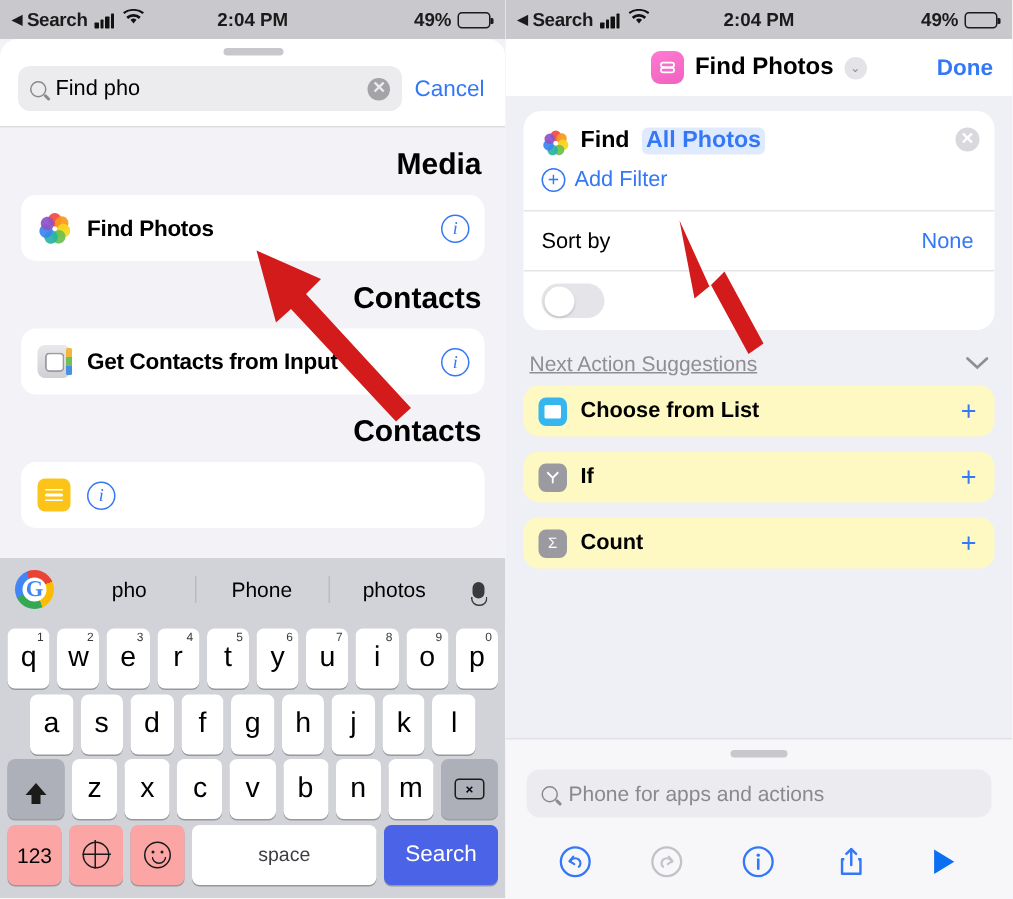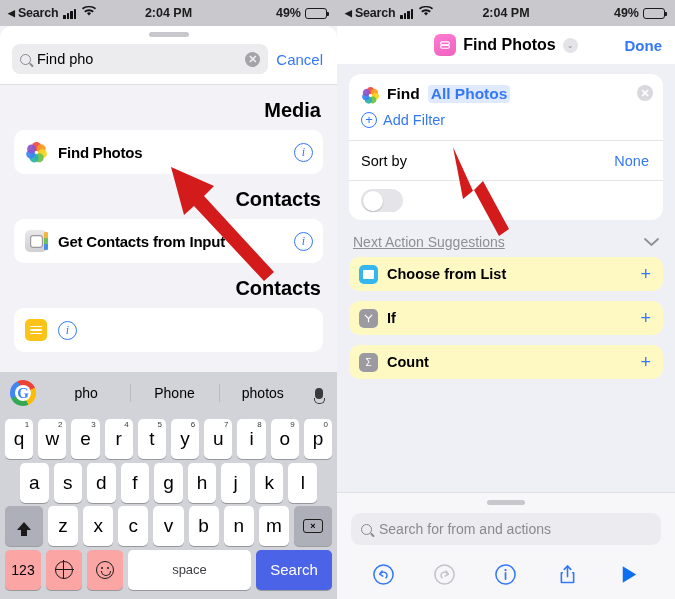--- a/index.html
+++ b/index.html
@@ -546,21 +546,21 @@
           <span class="sicon sicon-gray">Σ</span>
           <span class="sugg-label">Count</span>
           <span class="plus-add">+</span>
         </div>
       </div>
 
       <div class="r-bottom">
         <div class="r-grabber"></div>
         <div class="bsearch">
           <span class="mag"></span>
-          <span class="bsearch-ph">Search for from and actions</span>
+          <span class="bsearch-ph">Phone for apps and actions</span>
         </div>
         <div class="toolbar">
           <span class="tb">
             <svg viewBox="0 0 24 24">
                 <circle cx="12" cy="12" r="10" fill="none" stroke="#3478f6" stroke-width="1.6"></circle>
                 <path d="M14.5 15.5c1.5-1.3 1.5-3.7 0-5-1.4-1.3-3.8-1.2-5 0l-1.3 1.3" fill="none" stroke="#3478f6" stroke-width="1.5" stroke-linecap="round"></path>
                 <path d="M10.6 8.4L8 11.6l3.3 2.1" fill="none" stroke="#3478f6" stroke-width="1.5" stroke-linecap="round" stroke-linejoin="round"></path>
               </svg>
           </span>
           <span class="tb">

